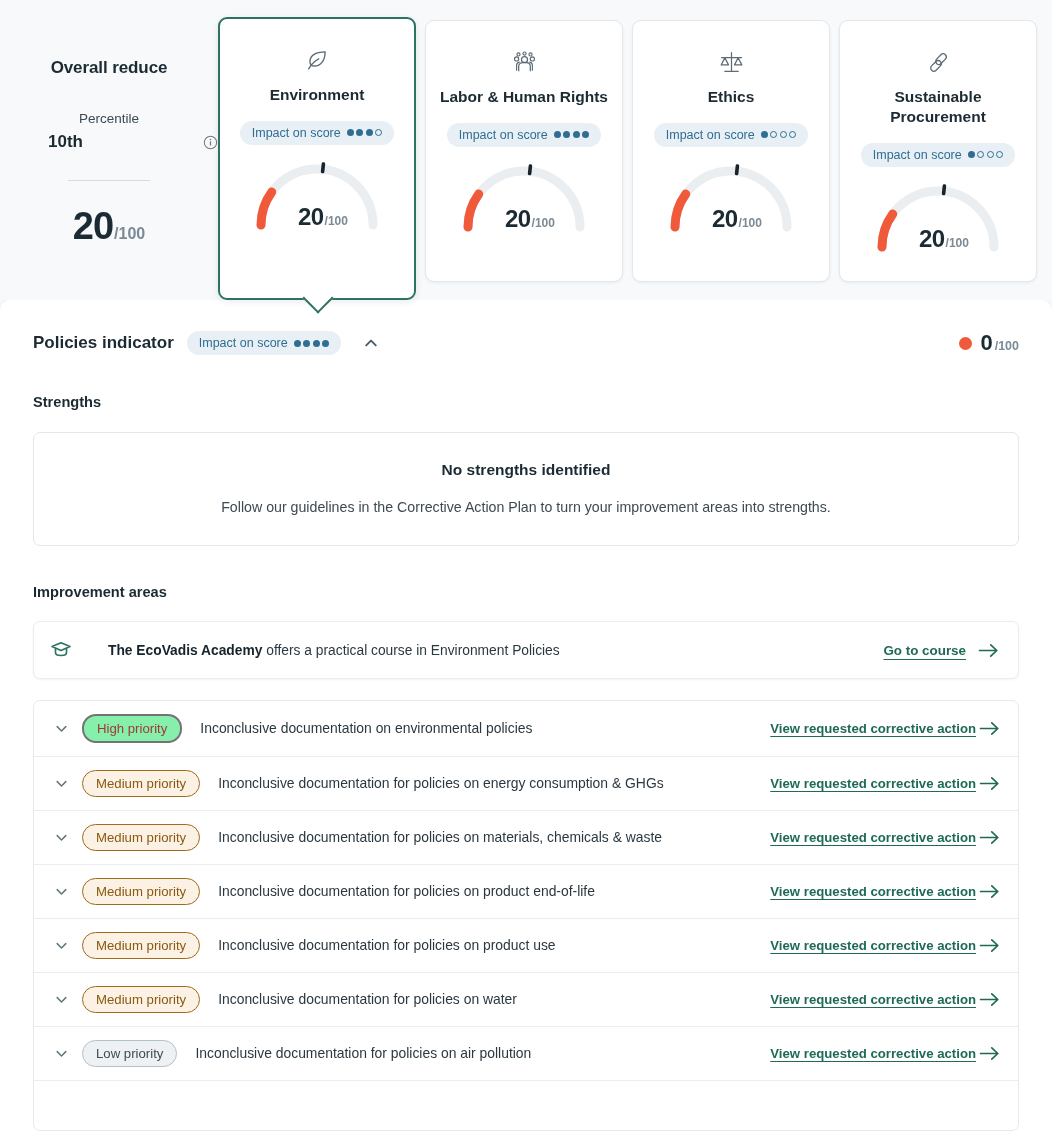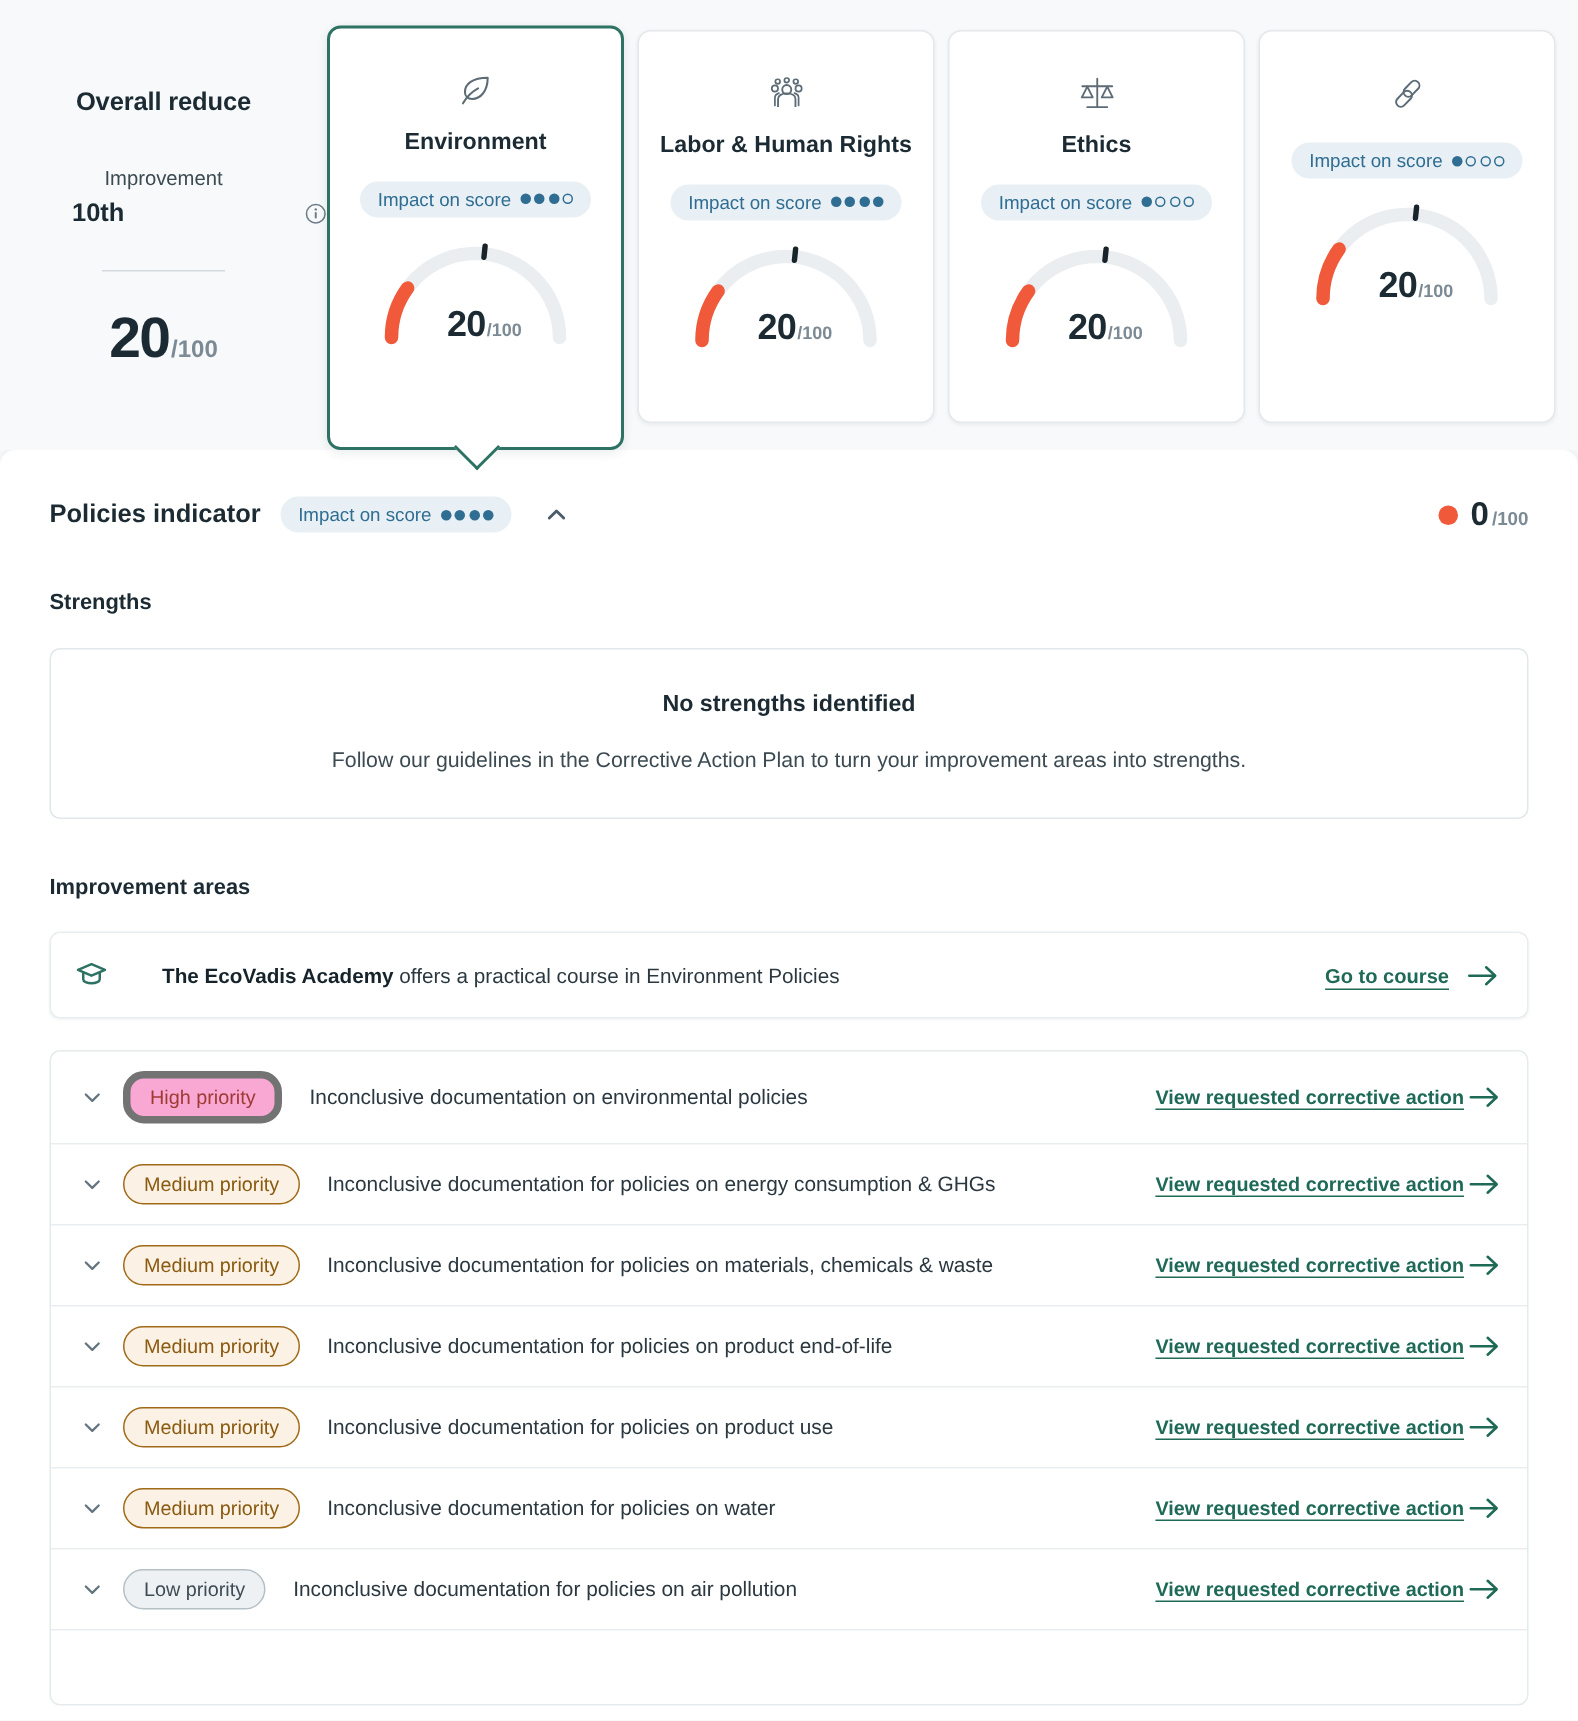--- a/index.html
+++ b/index.html
@@ -323,21 +323,21 @@
   }
   .prio {
     flex: 0 0 auto;
     margin-left: 10px;
     font-size: 13.2px;
     border-radius: 14px;
     padding: 5px 13px;
     white-space: nowrap;
     text-align: center;
   }
-  .prio.high   { background: #f9a8d4; border: 5px solid #737373; color: #9e3a32; }
+  .prio.high   { background: #86efac; border: 2px solid #737373; color: #9e3a32; }
   .prio.medium { background: #fbf1e4; border: 1px solid #a06a18; color: #8a5a10; }
   .prio.low    { background: #eef1f3; border: 1px solid #b5bfc6; color: #3e4c55; }
   .improve-text {
     margin-left: 18px;
     font-size: 13.9px;
     color: #2b3840;
     line-height: 1.3;
   }
   .row-action {
     margin-left: auto;
@@ -356,21 +356,21 @@
     cursor: pointer;
   }
 </style>
 </head>
 <body>
 
 <div class="score-strip">
 
   <div class="overall-block">
     <div class="overall-title">Overall reduce</div>
-    <div class="percentile-label">Improvement</div>
+    <div class="percentile-label">Percentile</div>
     <div class="percentile-row">
       <span class="percentile-value">10th</span>
       <span class="info-icon">
         <svg width="15" height="15" viewBox="0 0 16 16">
             <circle cx="8" cy="8" r="6.6" fill="none" stroke="#6d7c86" stroke-width="1.1"></circle>
             <circle cx="8" cy="4.9" r="0.85" fill="#6d7c86"></circle>
             <rect x="7.3" y="6.7" width="1.4" height="4.6" rx="0.6" fill="#6d7c86"></rect>
           </svg>
       </span>
     </div>
@@ -460,21 +460,21 @@
           <div class="gauge-center">
             <span class="gauge-num">20</span>
             <span class="gauge-den">/100</span>
           </div>
         </div></div>
       <div class="theme-card"><div class="theme-icon">
           <svg width="25" height="25" viewBox="0 0 24 24">
             <path d="M14.3 4.6 a3 3 0 0 1 4.3 4.2 l-4.1 4.2 a3 3 0 0 1-4.3-4.2 z" fill="none" stroke="#5c6b75" stroke-width="1.25" stroke-linejoin="round"></path>
             <path d="M9.7 19.4 a3 3 0 0 1-4.3-4.2 l4.1-4.2 a3 3 0 0 1 4.3 4.2 z" fill="none" stroke="#5c6b75" stroke-width="1.25" stroke-linejoin="round"></path>
           </svg>
-        </div><div class="impact-pill">
+        </div><div class="theme-name">Sustainable Procurement</div><div class="impact-pill">
           <span>Impact on score</span>
           <span class="dots">
             <span class="dot on"></span>
             <span class="dot off"></span>
             <span class="dot off"></span>
             <span class="dot off"></span>
           </span>
         </div><div class="gauge-wrap">
           <svg width="150" height="76" viewBox="0 0 150 76">
             <path d="M19 68 A56 56 0 0 1 131 68" fill="none" stroke="#ebeef0" stroke-width="9" stroke-linecap="round"></path>

